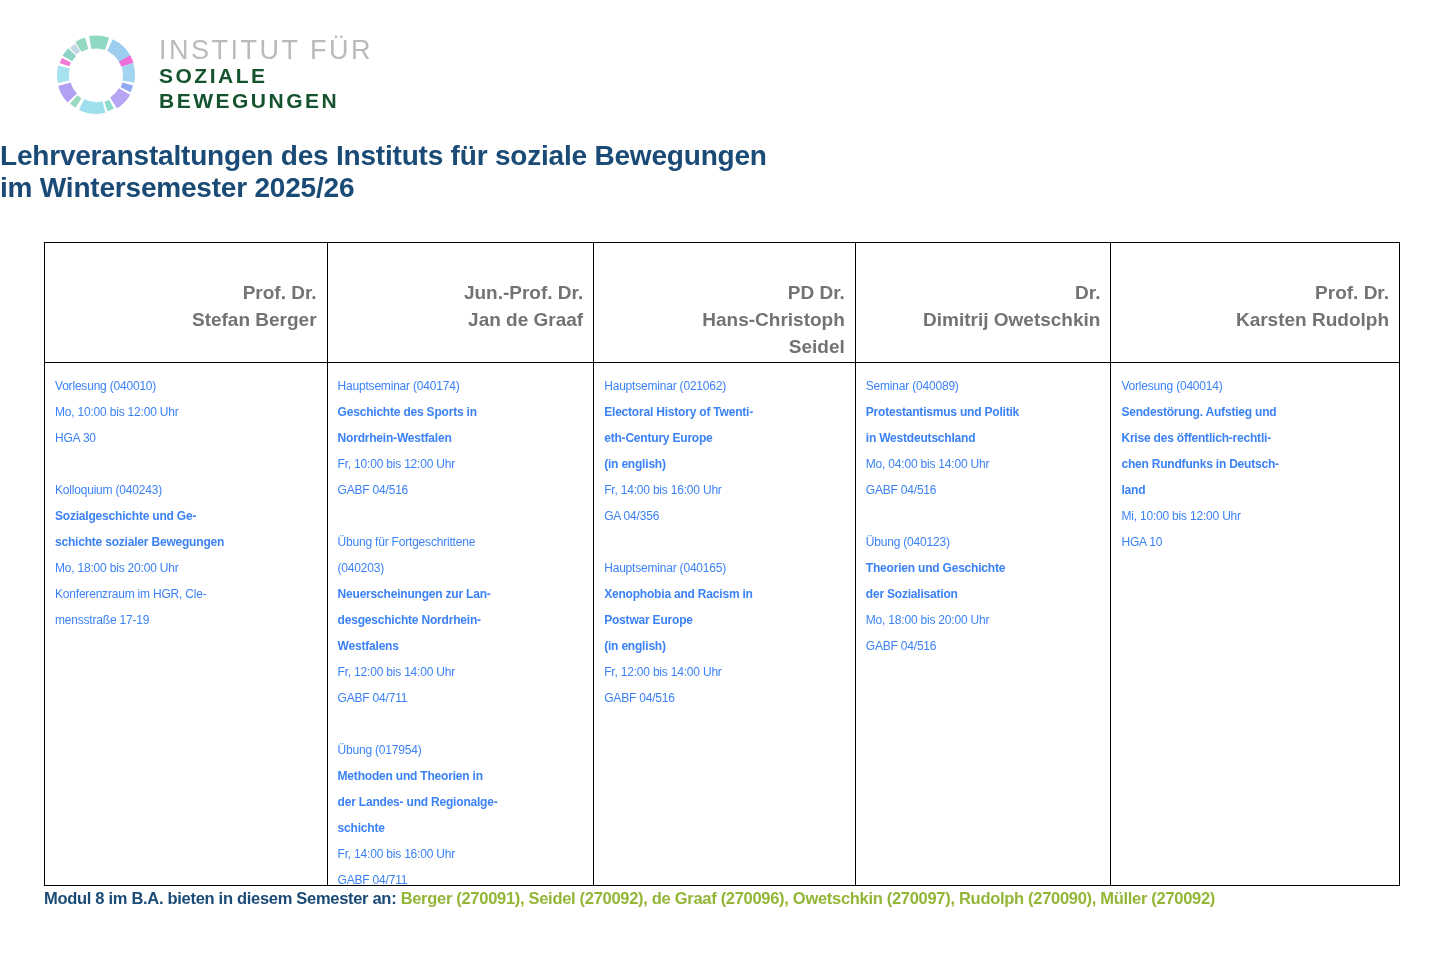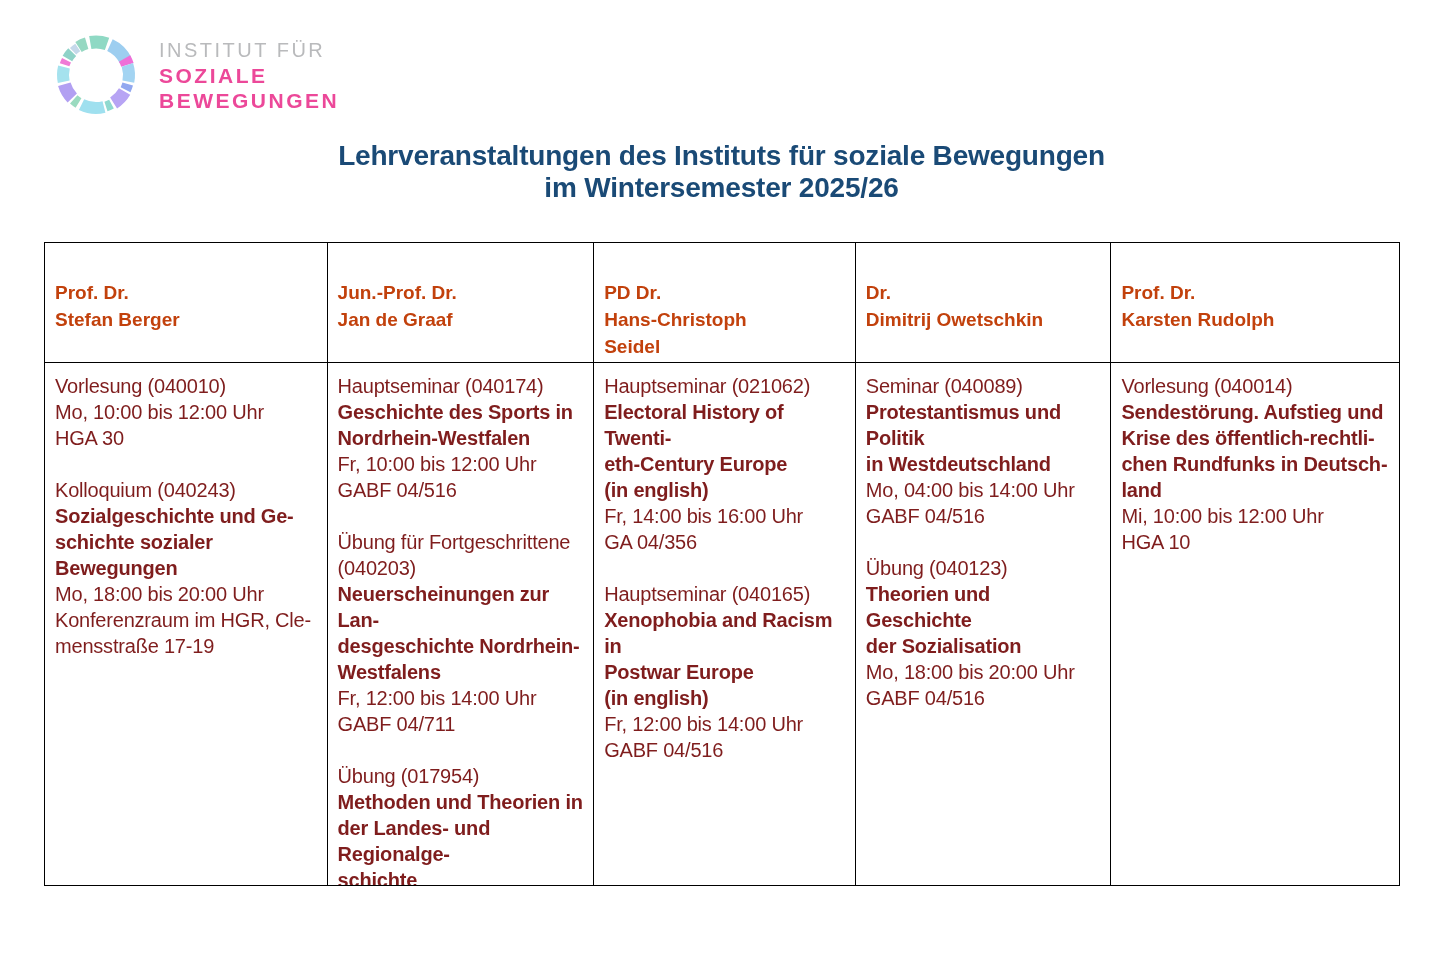--- a/index.html
+++ b/index.html
@@ -17,28 +17,28 @@
     position: absolute;
     left: 55px;
     top: 34px;
     display: flex;
     align-items: center;
     gap: 22px;
   }
   .logo-ring { width: 82px; height: 82px; }
   .logo-text { display: flex; flex-direction: column; line-height: 25px; }
   .logo-line1 {
-    font-size: 20px; color: #b9babc; letter-spacing: 2.5px; font-weight: 400;
+    font-size: 27px; color: #b9babc; letter-spacing: 2.5px; font-weight: 400;
   }
   .logo-line2, .logo-line3 {
-    font-size: 21px; color: #ec4899; letter-spacing: 2.5px; font-weight: 700;
-  }
-
-  
-  .title-block { position: absolute; top: 140px; left: 0; width: 100%; text-align: center; }
+    font-size: 21px; color: #14532d; letter-spacing: 2.5px; font-weight: 700;
+  }
+
+  
+  .title-block { position: absolute; top: 140px; left: 0; width: 100%; }
   .title-line1 { font-size: 28px; font-weight: 700; color: #1a4a76; letter-spacing: -0.2px; }
   .title-line2 { font-size: 28px; font-weight: 700; color: #1a4a76; letter-spacing: -0.2px; }
 
   
   .course-table {
     position: absolute;
     left: 44px;
     top: 242px;
     width: 1356px;
     display: grid;
@@ -51,28 +51,29 @@
     border-right: 1px solid #000000;
     box-sizing: border-box;
     overflow: hidden;
   }
   .cell.last { border-right: none; }
   .head-cell {
     border-bottom: 1px solid #000000;
     padding: 36px 10px 0 10px;
     font-size: 19px;
     font-weight: 700;
-    color: #c2410c;
+    color: #737373;
     line-height: 27px;
     white-space: pre-line;
+    text-align: right;
   }
   .body-cell {
     padding: 10px 10px 0 10px;
-    color: #7f1d1d;
-    font-size: 20px;
+    color: #3b82f6;
+    font-size: 12px;
     line-height: 26px;
     letter-spacing: -0.2px;
   }
   .entry { margin-bottom: 26px; }
   .course-type, .course-info { white-space: pre-line; font-weight: 400; }
   .course-title { white-space: pre-line; font-weight: 700; }
 
   
   .footer-line {
     position: absolute;
@@ -225,14 +226,17 @@
 Krise des öffentlich-rechtli-
 chen Rundfunks in Deutsch-
 land</div>
         <div class="course-info">Mi, 10:00 bis 12:00 Uhr
 HGA 10</div>
       </div>
     </div>
 
   </div>
 
+  <div class="footer-line">
+    <span class="footer-label">Modul 8 im B.A. bieten in diesem Semester an:</span><span class="footer-courses"> Berger (270091), Seidel (270092), de Graaf (270096), Owetschkin (270097), Rudolph (270090), Müller (270092)</span>
+  </div>
 
 </div>
 
 </body></html>

